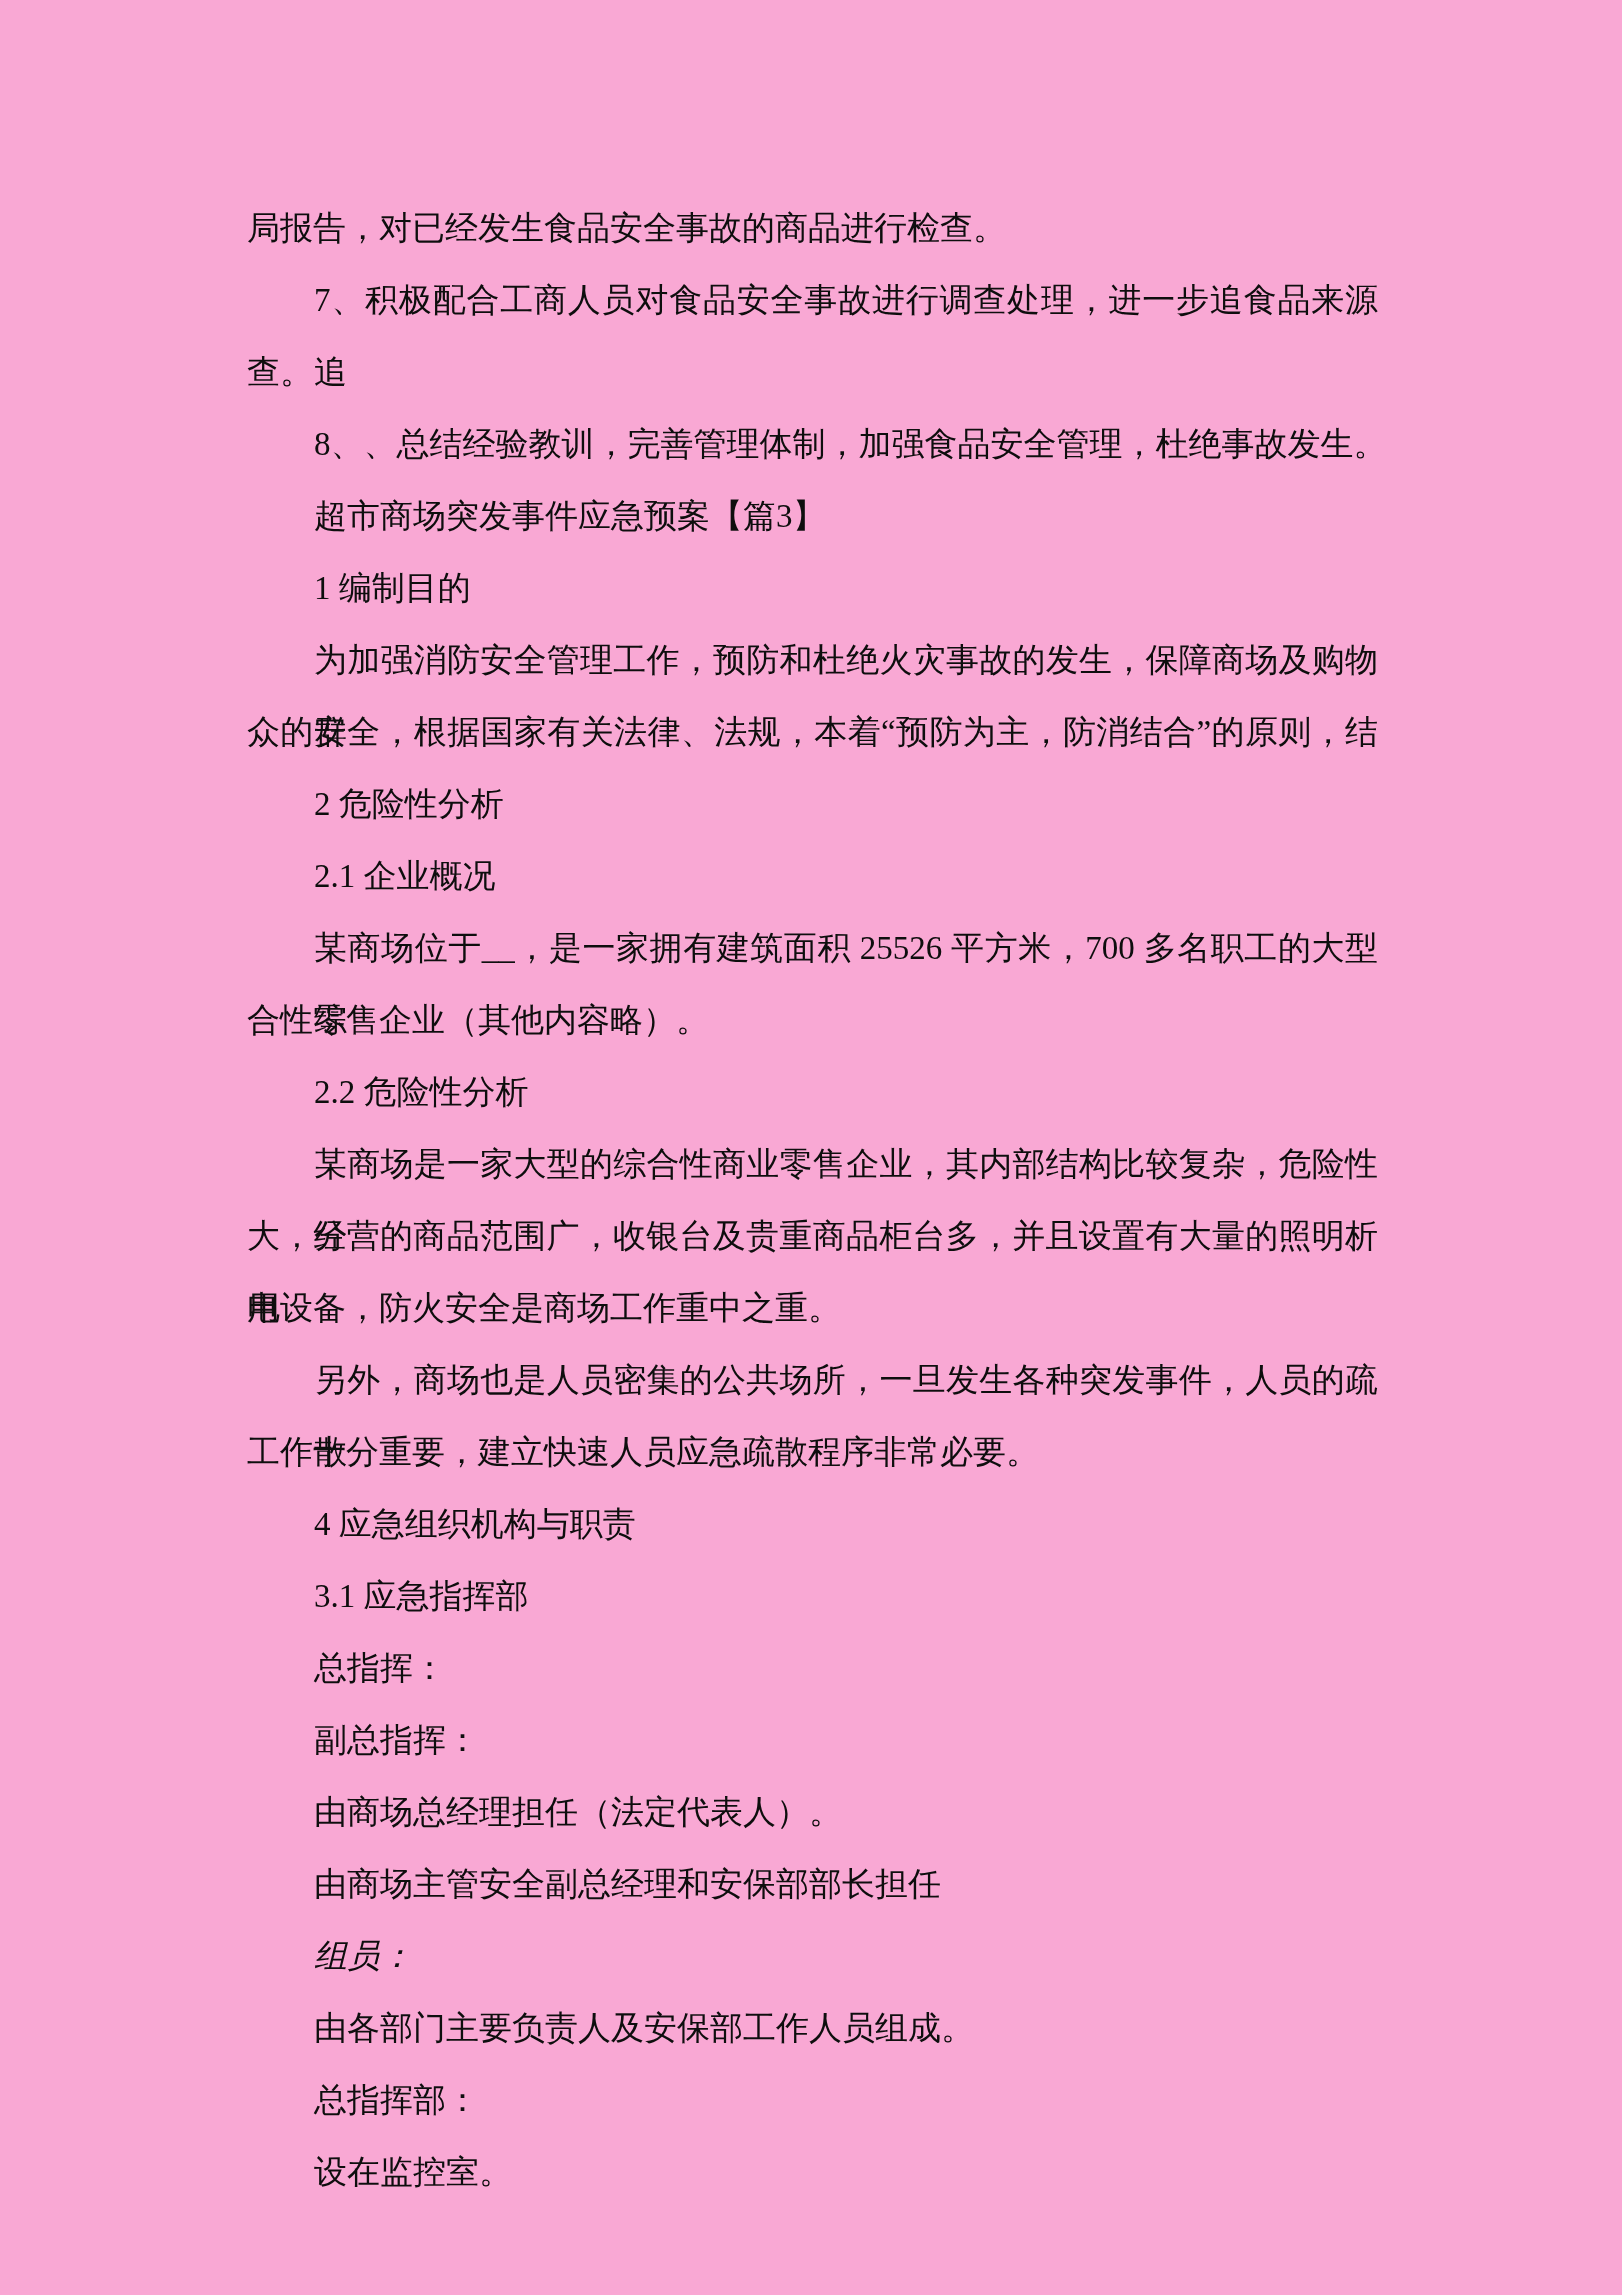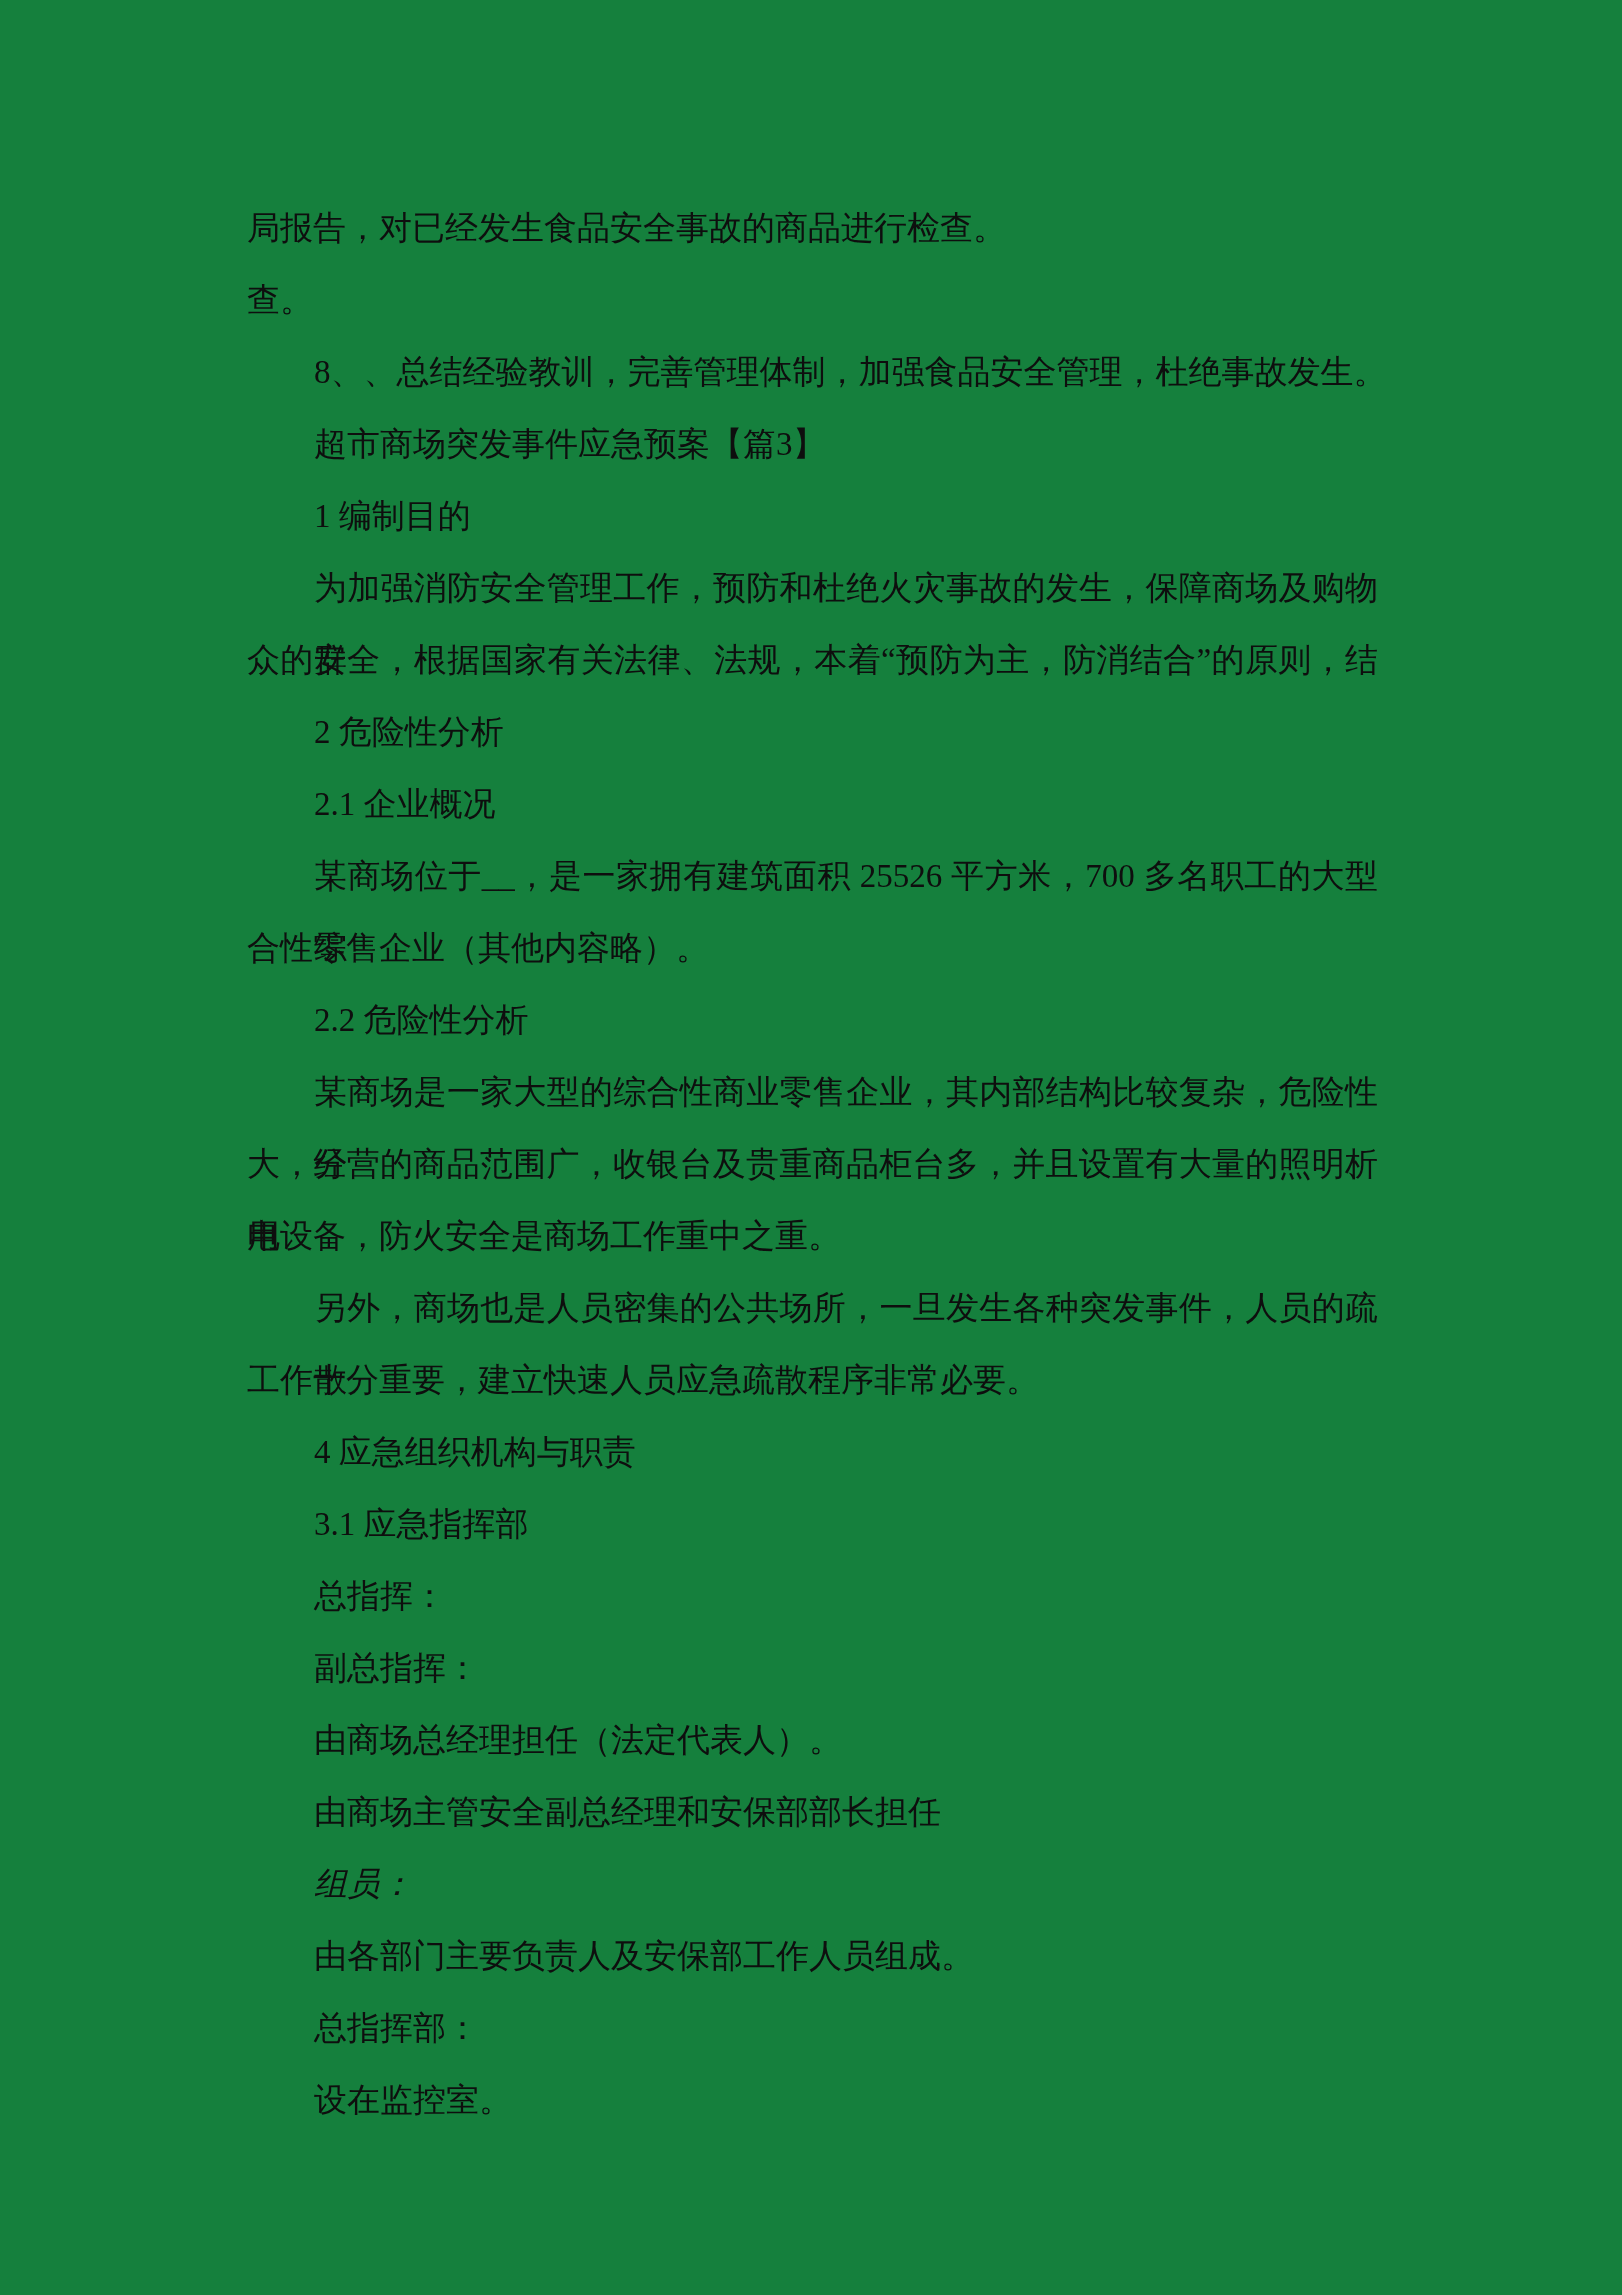--- a/index.html
+++ b/index.html
@@ -35,23 +35,24 @@
   }
   .line.fill {
     white-space: normal;
     text-align: justify;
     text-align-last: justify;
   }
 </style>
 </head>
 <body>
 
-<div class="page" style="background: #15803d;">
+<div class="page" style="background: #f9a8d4;">
   <div class="text-column">
       <div class="line" style="color: rgb(14, 14, 14);">局报告，对已经发生食品安全事故的商品进行检查。</div>
+      <div class="line indent fill" style="color: rgb(14, 14, 14);">7、积极配合工商人员对食品安全事故进行调查处理，进一步追食品来源追</div>
       <div class="line" style="color: rgb(14, 14, 14);">查。</div>
       <div class="line indent" style="color: rgb(14, 14, 14);">8、、总结经验教训，完善管理体制，加强食品安全管理，杜绝事故发生。</div>
       <div class="line indent" style="color: rgb(14, 14, 14);">超市商场突发事件应急预案【篇3】</div>
       <div class="line indent" style="color: rgb(14, 14, 14);">1 编制目的</div>
       <div class="line indent fill" style="color: rgb(14, 14, 14);">为加强消防安全管理工作，预防和杜绝火灾事故的发生，保障商场及购物群</div>
       <div class="line fill" style="color: rgb(14, 14, 14);">众的安全，根据国家有关法律、法规，本着“预防为主，防消结合”的原则，结</div>
       <div class="line indent" style="color: rgb(14, 14, 14);">2 危险性分析</div>
       <div class="line indent" style="color: rgb(14, 14, 14);">2.1 企业概况</div>
       <div class="line indent fill" style="color: rgb(14, 14, 14);">某商场位于__，是一家拥有建筑面积 25526 平方米，700 多名职工的大型综</div>
       <div class="line" style="color: rgb(14, 14, 14);">合性零售企业（其他内容略）。</div>

